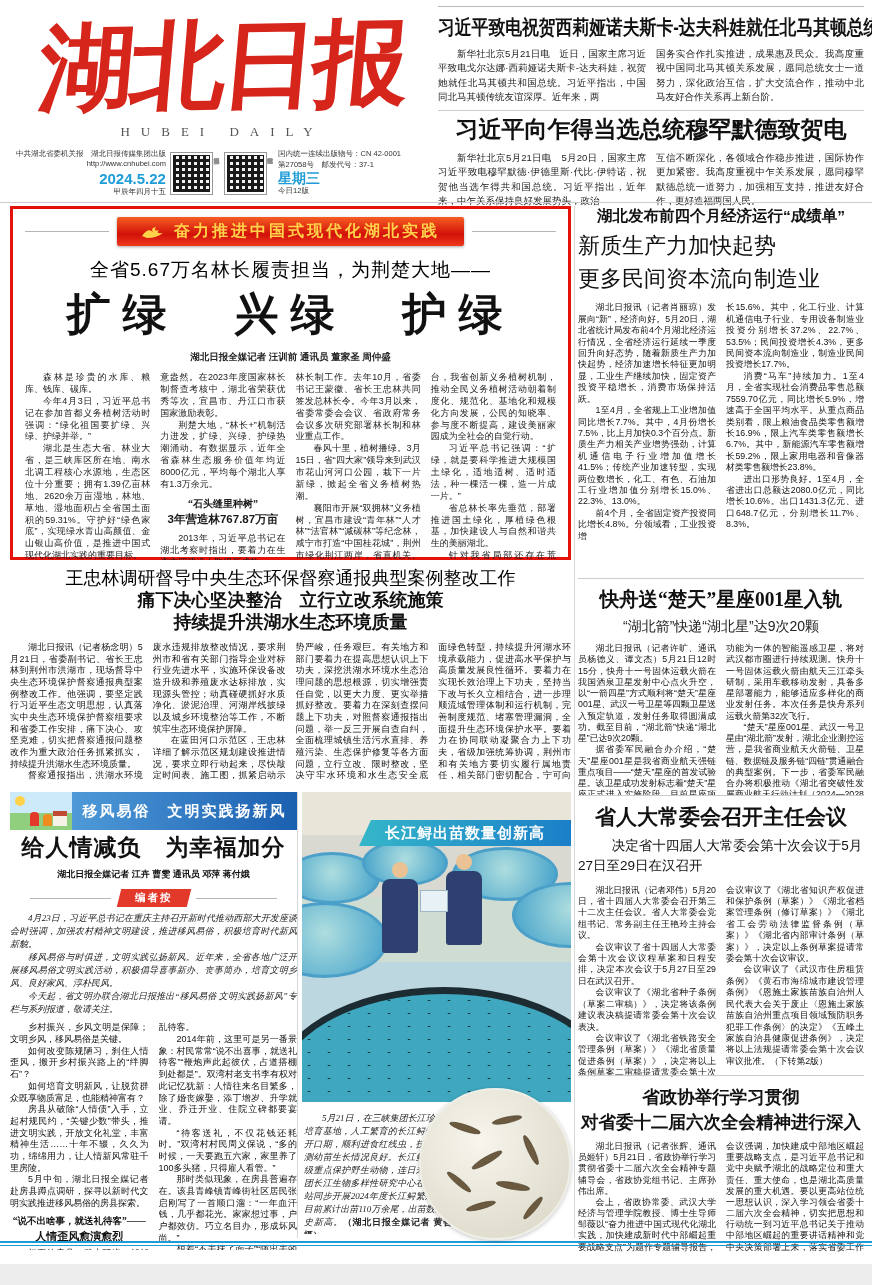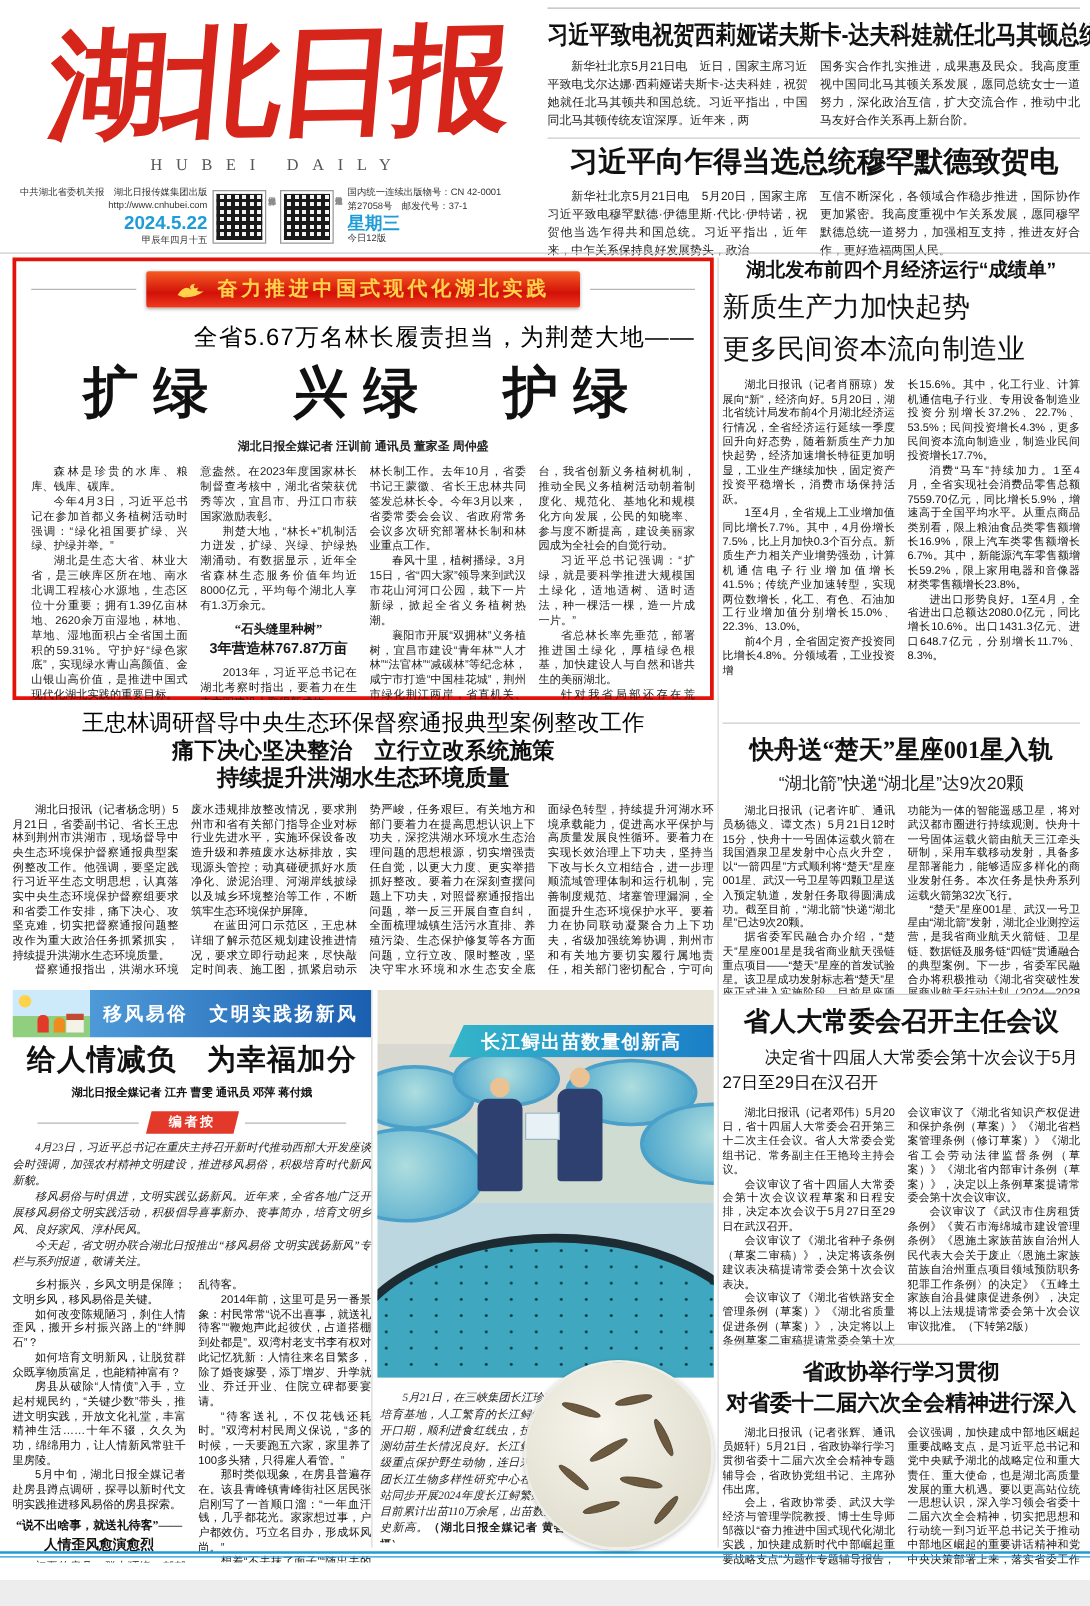--- a/index.html
+++ b/index.html
@@ -41,21 +41,21 @@
   
   .greenbox { position:absolute; left:10px; top:206px; width:561px; height:354px;
     border:3px solid #e3120b; box-sizing:border-box; padding:8px 12px 4px; }
   .bannerrow { display:flex; align-items:center; gap:8px; }
   .hairline { flex:1; height:1px; background:#b5b5b5; }
   .banner { display:flex; align-items:center; gap:7px; padding:4px 24px;
     background:linear-gradient(180deg,#f express 0,#f55c23 0,#d21109 60%,#ef3a1d 100%);
     background:linear-gradient(180deg,#f55c23,#d21109 60%,#ef3a1d);
     color:#ffd24a; font-weight:bold; font-size:16px; letter-spacing:3px;
     border-radius:2px; box-shadow:0 1px 3px rgba(0,0,0,.35); }
-  .green-kicker { text-align:right; font-size:19px; color:#000; margin-top:11px; letter-spacing:1px; }
+  .green-kicker { text-align:center; font-size:19px; color:#000; margin-top:11px; letter-spacing:1px; }
   .green-head { text-align:center; font-size:44px; font-weight:900; letter-spacing:12px; margin-top:2px; }
   .green-byline { text-align:center; font-size:9.5px; font-weight:bold; color:#222; margin-top:7px; }
   .green-body { margin-top:8px; height:188px; font-size:9px; line-height:1.32; color:#1a1a1a; }
   .sub1 { text-align:center; font-family:"Liberation Serif", serif; font-weight:bold; font-size:10px; margin-top:6px; }
   .sub2 { text-align:center; font-weight:900; font-size:11.5px; margin:2px 0 6px; }
 
   
   .honghu { position:absolute; left:10px; top:566px; width:561px; height:220px; }
   .hh-kicker { text-align:center; font-size:18px; color:#000; }
   .hh-h { text-align:center; font-family:"Liberation Serif", serif; font-weight:900;

